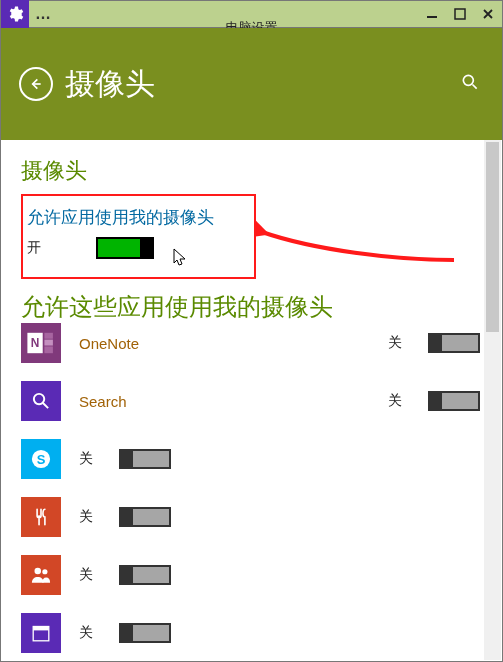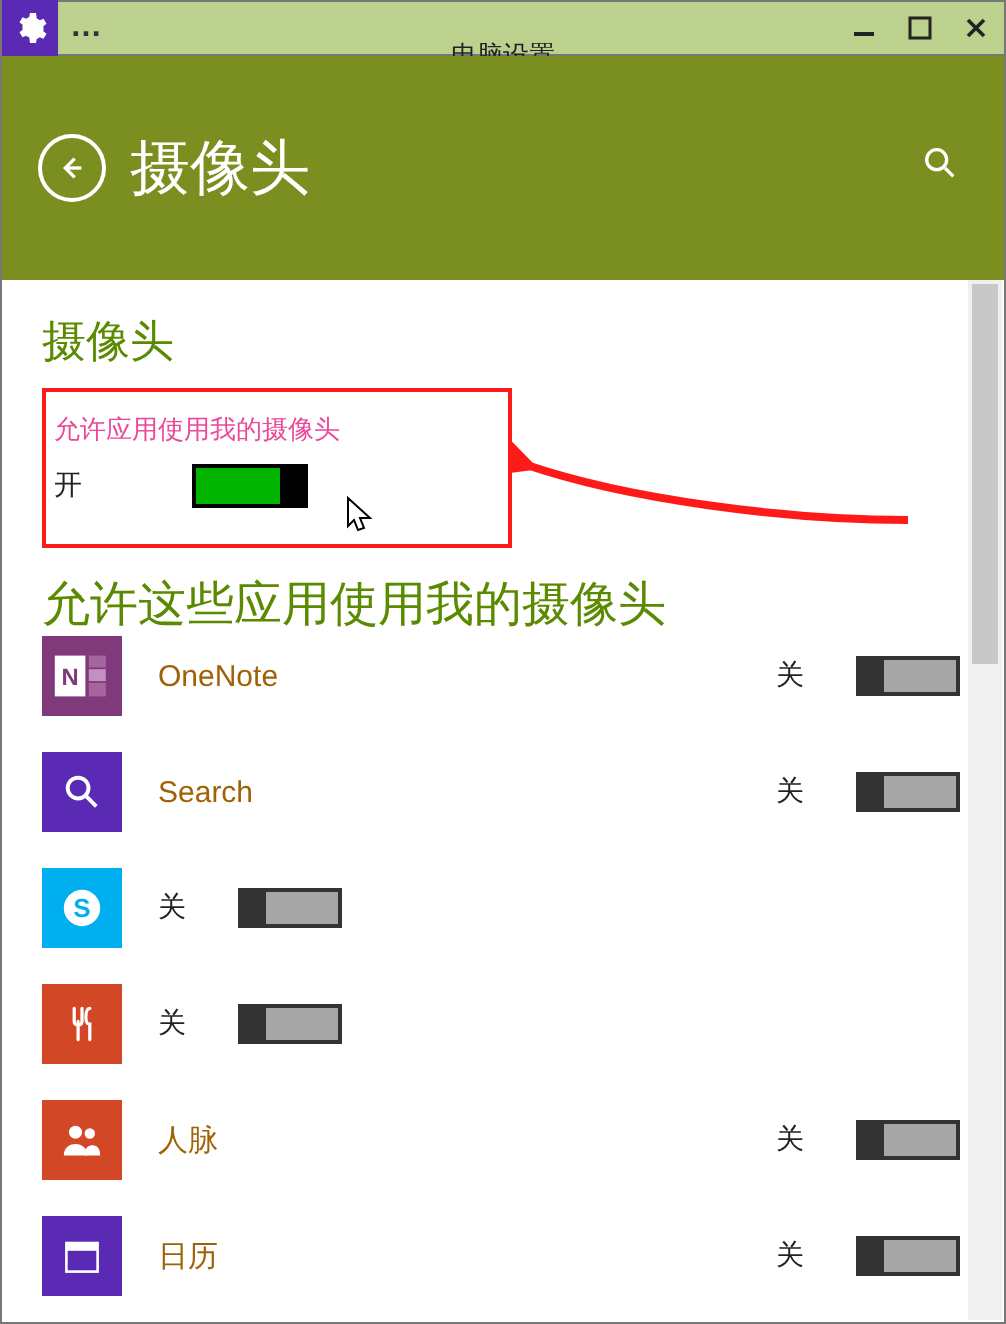--- a/index.html
+++ b/index.html
@@ -22,21 +22,21 @@
 .searchbtn { position: absolute; right: 22px; top: 50%; transform: translateY(-50%); }
 .searchbtn svg { width: 20px; height: 20px; }
 
 
 .content { padding: 16px 0 0 20px; border-left: 1px solid #777; border-right: 1px solid #777; border-bottom: 1px solid #777; height: calc(662px - 28px - 112px); position: relative; overflow: hidden; }
 .scrollbar { position: absolute; right: 1px; top: 0; bottom: 1px; width: 17px; background: #f0f0f0; }
 .thumb { position: absolute; left: 2px; right: 2px; top: 2px; height: 190px; background: #c8c8c8; }
 
 .section-title-main { color: #5a8a00; font-size: 22px; margin-bottom: 8px; }
 .callout { border: 2px solid #ff1a1a; padding: 10px 10px 18px 4px; width: 235px; margin-bottom: 12px; position: relative; }
-.perm-label { font-size: 13px; color: #ec4899; margin-bottom: 8px; font-family: Liberation Mono, monospace; }
+.perm-label { font-size: 17px; color: #0369a1; margin-bottom: 8px; font-family: Liberation Mono, monospace; }
 .perm-row { display: flex; align-items: center; gap: 55px; }
 .perm-state { font-size: 14px; color: #222; }
 .toggle-on { width: 58px; height: 22px; border: 2px solid #000; background: #00b400; position: relative; }
 .toggle-on .knob { position: absolute; right: 0; top: 0; bottom: 0; width: 12px; background: #000; }
 
 .cursor { position: absolute; left: 150px; top: 52px; }
 .cursor svg { width: 16px; height: 20px; }
 
 .arrow { position: absolute; left: 254px; top: 210px; }
 .arrow svg { width: 210px; height: 60px; }
@@ -192,35 +192,33 @@
 
     <div class="approw">
       <div class="appicon tile tile-people">
         <svg viewBox="0 0 40 40">
             <circle cx="15" cy="14" r="5" fill="#fff"></circle>
             <circle cx="26" cy="15" r="4" fill="#fff"></circle>
             <path d="M6 32c0-6 4-9 9-9s9 3 9 9z" fill="#fff"></path>
             <path d="M22 32c0-5 2-8 6-8s6 3 6 8z" fill="#fff"></path>
           </svg>
       </div>
-      <div class="appname">人脉</div>
       <div class="appstate">关</div>
       <div class="toggle-off">
           <div class="knob"></div>
         </div>
     </div>
 
     <div class="approw" style="margin-bottom:-30px">
       <div class="appicon tile tile-calendar">
         <svg viewBox="0 0 40 40">
             <rect x="8" y="10" width="24" height="22" fill="none" stroke="#fff" stroke-width="2"></rect>
             <rect x="8" y="10" width="24" height="6" fill="#fff"></rect>
           </svg>
       </div>
-      <div class="appname">日历</div>
       <div class="appstate">关</div>
       <div class="toggle-off">
           <div class="knob"></div>
         </div>
     </div>
 
   </div>
 </div>
 
 <div class="arrow">

